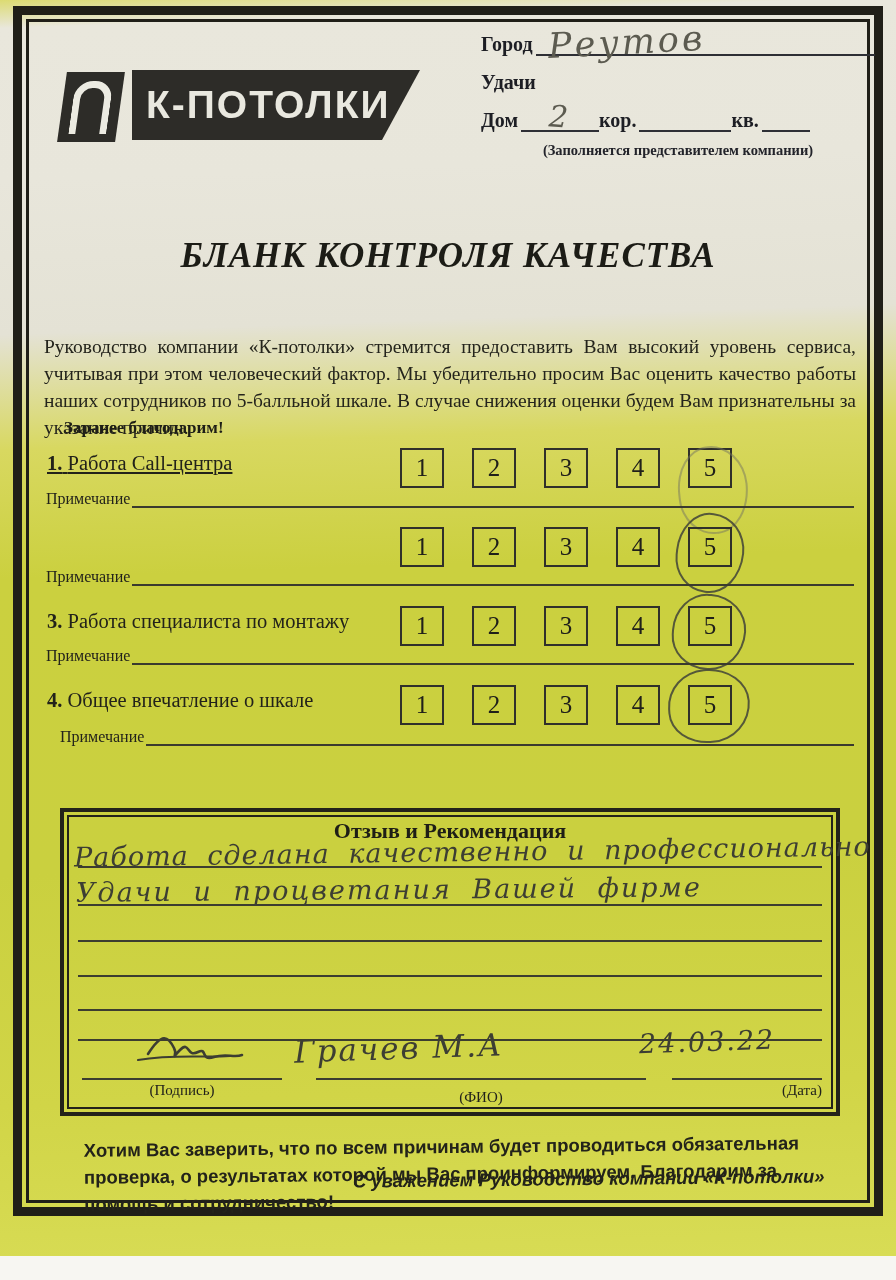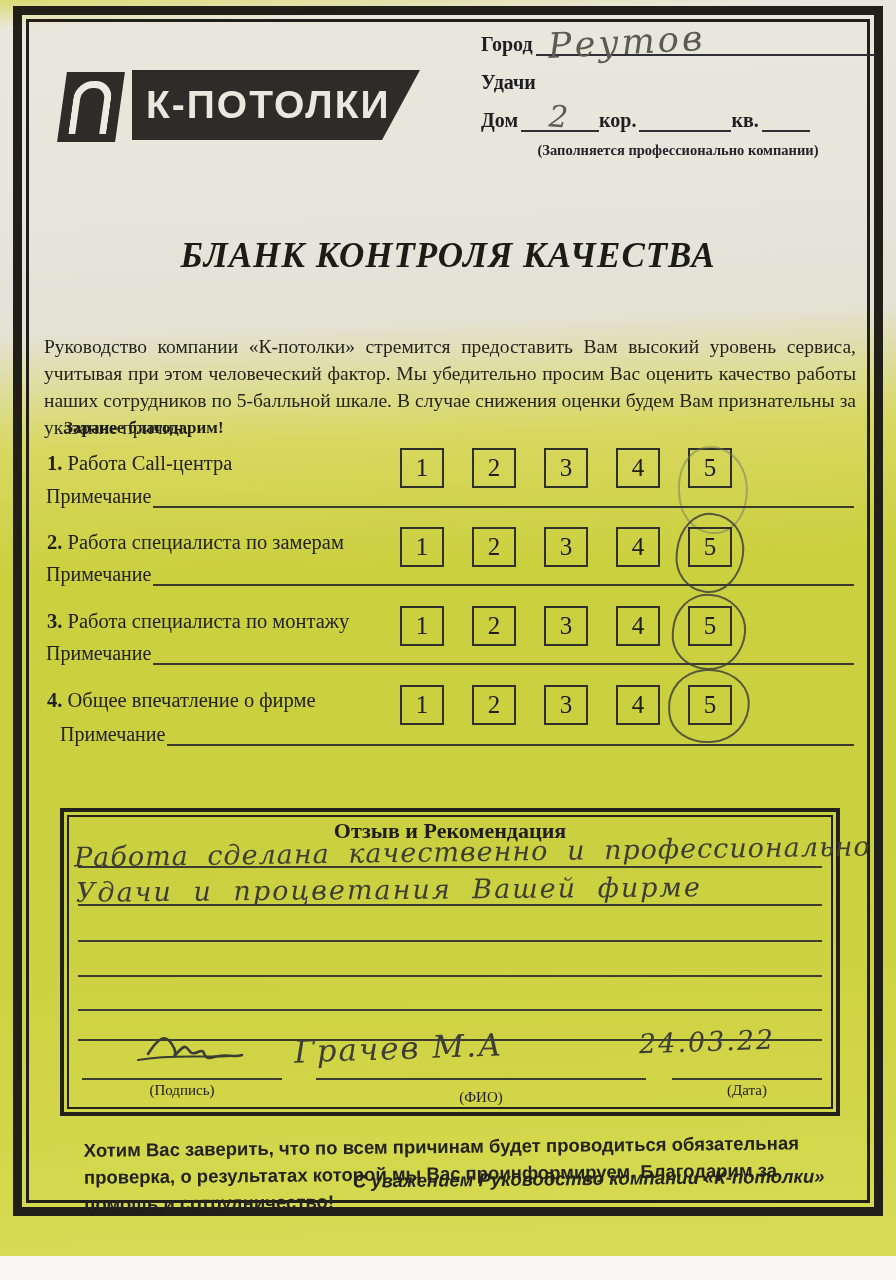--- a/index.html
+++ b/index.html
@@ -75,21 +75,21 @@
     display:flex;align-items:center;justify-content:center;
     font-size:25px;color:#20201a;background:transparent;
   }
   .circle{
     position:absolute;border-radius:48% 52% 50% 50% / 52% 48% 55% 45%;
     border:2.5px solid rgba(72,74,56,0.9);pointer-events:none;
   }
   .circle.pencil{border-color:rgba(118,118,95,0.5);border-width:2px;}
   .note-row{position:absolute;left:46px;right:42px;display:flex;align-items:flex-end;height:26px;}
   .note-row.indent{left:60px;}
-  .note-label{font-size:20px;color:#23231b;padding-right:2px;margin-top:15px;}
+  .note-label{font-size:16px;color:#23231b;padding-right:2px;margin-top:15px;}
   .note-line{flex:1;border-bottom:2px solid #3a3a2e;height:100%;}
   
   .fbox{
     position:absolute;left:60px;top:808px;width:780px;height:308px;
     border:4px solid #23221a;box-sizing:border-box;
   }
   .fbox-inner{position:absolute;inset:3px;border:2px solid #23221a;}
   .ftitle{position:absolute;left:0;right:0;top:6px;text-align:center;
     font-weight:bold;font-size:22px;color:#1e1e16;}
   .rline{position:absolute;left:14px;right:14px;border-bottom:2px solid #3c3d30;}
@@ -147,48 +147,44 @@
     <div class="hrow">
       <span class="hlabel">Дом</span>
       <span class="hline w78">
         <span class="hw hw-house">2</span>
       </span>
       <span class="hlabel">кор.</span>
       <span class="hline w92"></span>
       <span class="hlabel">кв.</span>
       <span class="hline w48"></span>
     </div>
-    <div class="hnote">(Заполняется профессионально компании)</div>
+    <div class="hnote">(Заполняется представителем компании)</div>
   </div>
 
   <div class="title">БЛАНК КОНТРОЛЯ КАЧЕСТВА</div>
   <div class="intro">Руководство компании «К-потолки» стремится предоставить Вам высокий уровень сервиса, учитывая при этом человеческий фактор. Мы убедительно просим Вас оценить качество работы наших сотрудников по 5-балльной шкале. В случае снижения оценки будем Вам признательны за указание причин.</div>
   <div class="thanks">Заранее благодарим!</div>
 
-  <div class="q-label" style="top:452px;">
+  <div class="q-label" style="top:452px;text-decoration:underline;">
     <span class="q-num">1.</span>
     <span>Работа Call-центра</span>
   </div>
   <div class="boxes" style="top:448px;">
     <div class="rate-box">1</div>
     <div class="rate-box">2</div>
     <div class="rate-box">3</div>
     <div class="rate-box">4</div>
     <div class="rate-box">5</div>
     <div class="circle pencil" style="left:278px;top:-2px;width:66px;height:84px;transform:rotate(-6deg);"></div>
   </div>
   <div class="note-row" style="top:482px;">
     <span class="note-label">Примечание</span>
     <span class="note-line"></span>
   </div>
 
-  <div class="q-label" style="top:531px;">
-    <span class="q-num">2.</span>
-    <span>Работа специалиста по замерам</span>
-  </div>
   <div class="boxes" style="top:527px;">
     <div class="rate-box">1</div>
     <div class="rate-box">2</div>
     <div class="rate-box">3</div>
     <div class="rate-box">4</div>
     <div class="rate-box">5</div>
     <div class="circle" style="left:276px;top:-14px;width:64px;height:76px;transform:rotate(6deg);"></div>
   </div>
   <div class="note-row" style="top:560px;">
     <span class="note-label">Примечание</span>
@@ -207,21 +203,21 @@
     <div class="rate-box">5</div>
     <div class="circle" style="left:272px;top:-12px;width:70px;height:72px;transform:rotate(4deg);"></div>
   </div>
   <div class="note-row" style="top:639px;">
     <span class="note-label">Примечание</span>
     <span class="note-line"></span>
   </div>
 
   <div class="q-label" style="top:689px;">
     <span class="q-num">4.</span>
-    <span>Общее впечатление о фирме</span>
+    <span>Общее впечатление о шкале</span>
   </div>
   <div class="boxes" style="top:685px;">
     <div class="rate-box">1</div>
     <div class="rate-box">2</div>
     <div class="rate-box">3</div>
     <div class="rate-box">4</div>
     <div class="rate-box">5</div>
     <div class="circle" style="left:268px;top:-16px;width:78px;height:70px;transform:rotate(-4deg);"></div>
   </div>
   <div class="note-row indent" style="top:720px;">
@@ -249,19 +245,19 @@
 
     <svg class="sig-scribble" width="130" height="44" viewBox="0 0 130 44">
       <path d="M14 30 C 28 8, 34 12, 40 24 C 44 32, 36 36, 46 26 C 56 16, 52 34, 64 28 C 74 23, 66 38, 80 33 C 92 29, 100 34, 108 31" fill="none" stroke="#3c3d32" stroke-width="2.6" stroke-linecap="round"></path>
       <path d="M4 36 C 40 30, 70 34, 96 32" fill="none" stroke="#3c3d32" stroke-width="2" stroke-linecap="round"></path>
     </svg>
     <div class="fhw fhw-name">Грачев М.А</div>
     <div class="fhw fhw-date">24.03.22</div>
 
     <div class="sig-label" style="left:18px;top:270px;width:200px;">(Подпись)</div>
     <div class="sig-label" style="left:252px;top:277px;width:330px;">(ФИО)</div>
-    <div class="sig-label" style="left:608px;top:270px;width:150px;">(Дата)</div>
+    <div class="sig-label" style="left:608px;top:270px;width:150px;text-align:right;">(Дата)</div>
   </div>
 
   <div class="footer-text">Хотим Вас заверить, что по всем причинам будет проводиться обязательная проверка, о результатах которой мы Вас проинформируем. Благодарим за помощь и сотрудничество!</div>
   <div class="footer-signoff">С уважением Руководство компании «К-потолки»</div>
 
 </div>
 
 </body></html>

